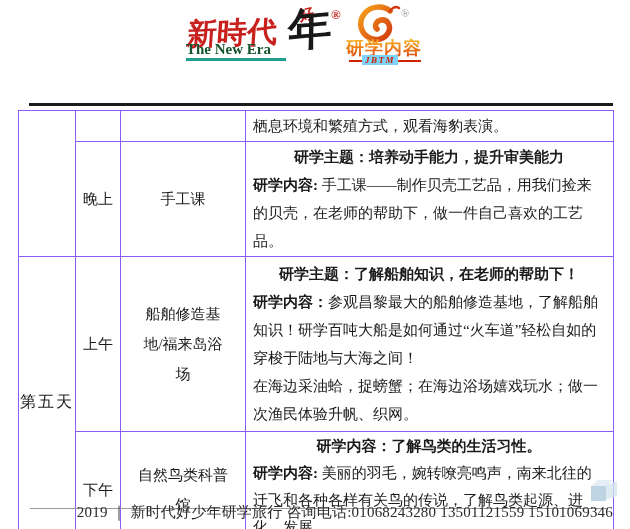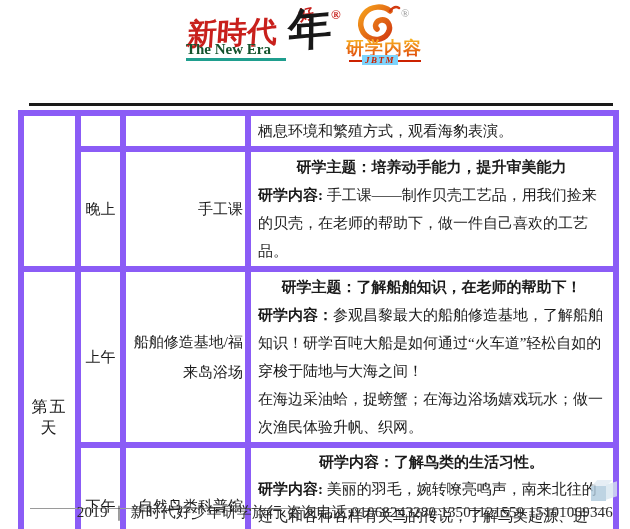--- a/index.html
+++ b/index.html
@@ -55,24 +55,24 @@
     left:0; right:0; top:74px; text-align:center;
     font-family:"Liberation Sans", sans-serif; font-weight:bold;
     font-size:15px; color:#0d0d0d; letter-spacing:0.5px; white-space:nowrap;
   }
 
   .thick-rule { left:29px; top:103px; width:584px; height:3px; background:#1a1a1a; }
 
   
   .sched { position:absolute; left:18px; top:110px; }
   table { border-collapse:collapse; table-layout:fixed; width:595px; }
-  td { border:6px solid #8b5cf6; font-size:15px; color:#1b1b1b; }
+  td { border:1px solid #8b5cf6; font-size:15px; color:#1b1b1b; }
   .c-center { text-align:center; vertical-align:middle; }
   .day-cell { font-size:16px; letter-spacing:2px; }
-  .place { line-height:30px; padding:0 2px;text-align:right; }
+  .place { line-height:30px; padding:0 16px; }
   .content-cell {
     padding:1px 8px 1px 7px; vertical-align:middle; text-align:left;
     line-height:28px;
   }
   .content-cell.tight { line-height:27px; }
   .content-cell p { margin:0; }
   .bold { font-weight:bold;text-align:center; }
   .pg { font-size:9px; color:#4a86c8; vertical-align:sub; letter-spacing:0; }
 
   

